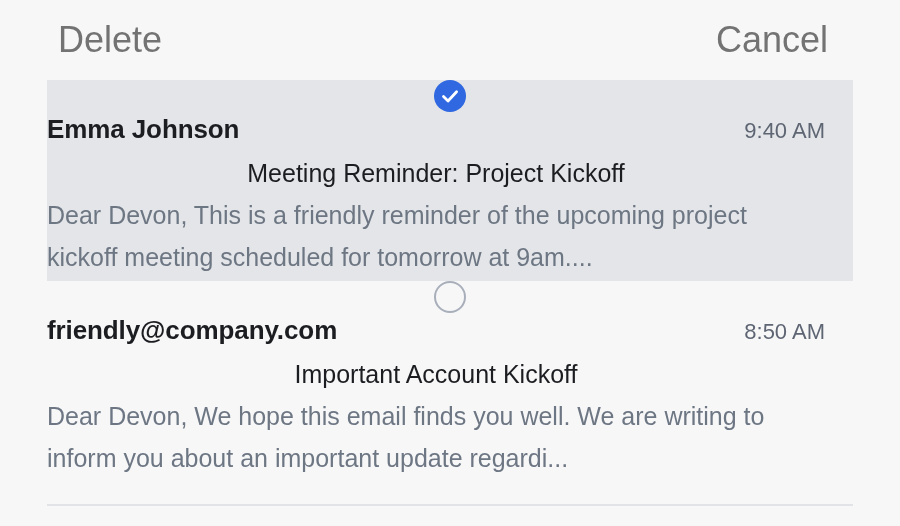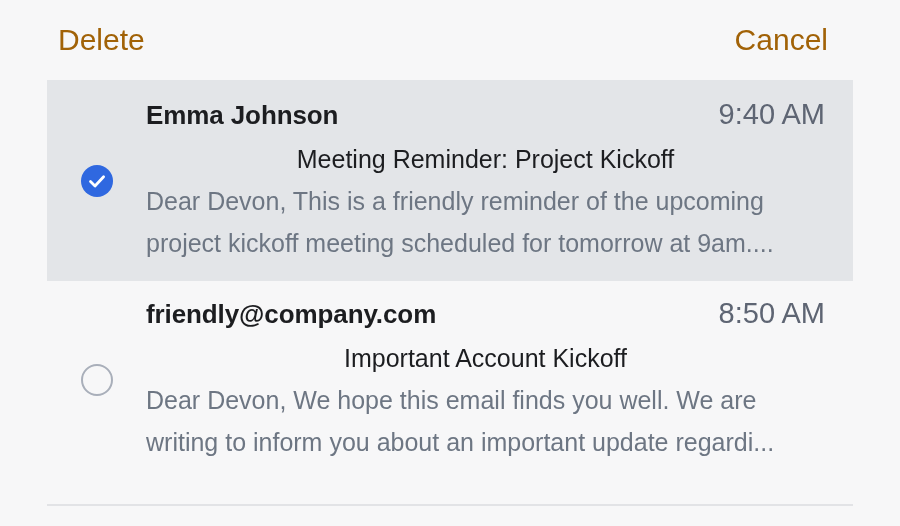--- a/index.html
+++ b/index.html
@@ -28,24 +28,24 @@
     position: absolute;
     left: 0;
     top: 0;
     width: 900px;
     height: 80px;
   }
 
   .tb-btn {
     position: absolute;
     top: 22px;
-    font-size: 30px;
+    font-size: 36px;
     line-height: 36px;
     font-weight: 400;
-    color: #a16207;
+    color: #737373;
     background: none;
     border: none;
     padding: 0;
     cursor: pointer;
     font-family: "Liberation Sans", "DejaVu Sans", sans-serif;
     white-space: nowrap;
   }
 
   .tb-btn.left  { left: 58px; }
   .tb-btn.right { right: 72px; }
@@ -60,20 +60,21 @@
 
   .row {
     position: relative;
     width: 806px;
     margin: 0 0 0 47px;
     height: 201px;
     display: flex;
     align-items: center;
     background: transparent;
     cursor: pointer;
+    flex-direction: column;
   }
 
   .row.selected {
     background: #e3e5e8;
   }
 
   .row.second {
     height: 197px;
   }
 
@@ -129,21 +130,21 @@
     font-weight: 700;
     color: #1c1d20;
     letter-spacing: -0.1px;
     white-space: nowrap;
     overflow: hidden;
     text-overflow: ellipsis;
   }
 
   .time {
     flex: 0 0 auto;
-    font-size: 29px;
+    font-size: 22px;
     line-height: 30px;
     font-weight: 400;
     color: #5e6573;
     padding-left: 18px;
     padding-right: 28px;
     white-space: nowrap;
   }
 
   .subject {
     font-size: 25px;

